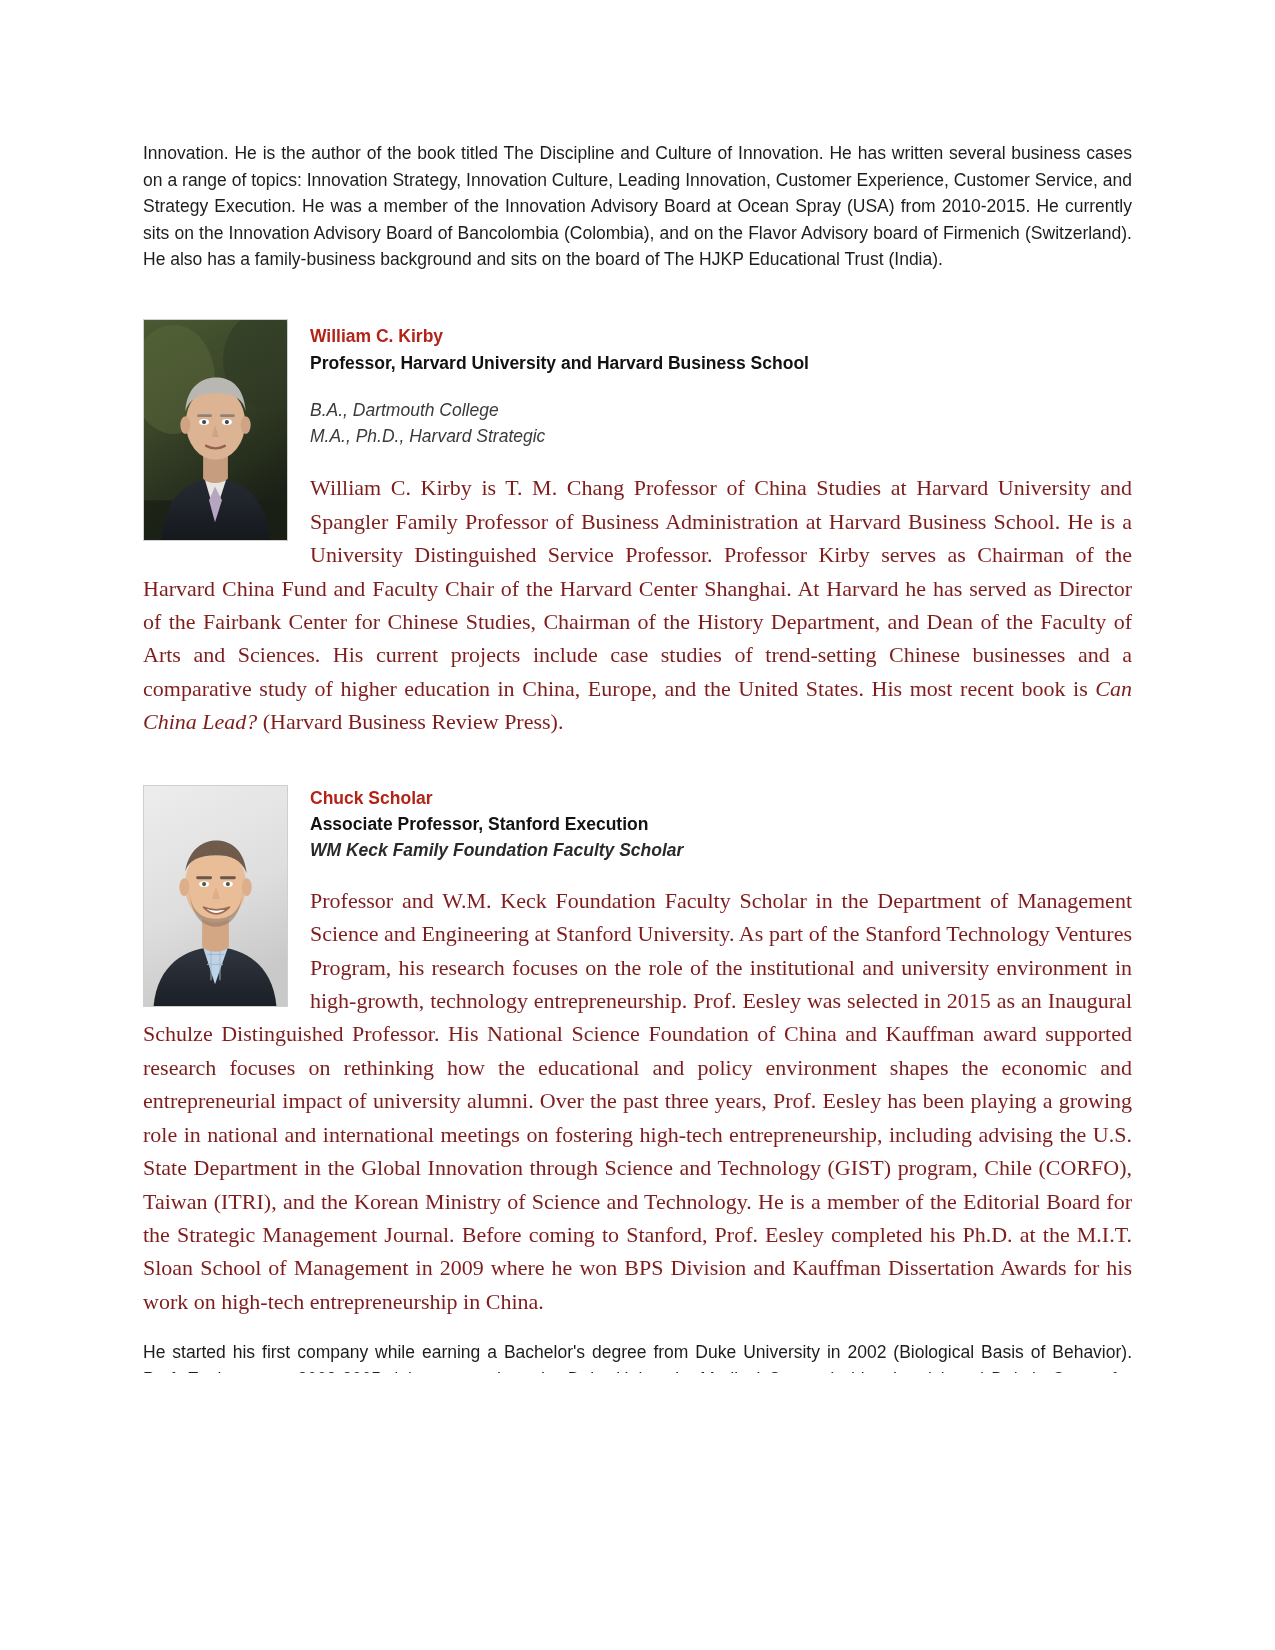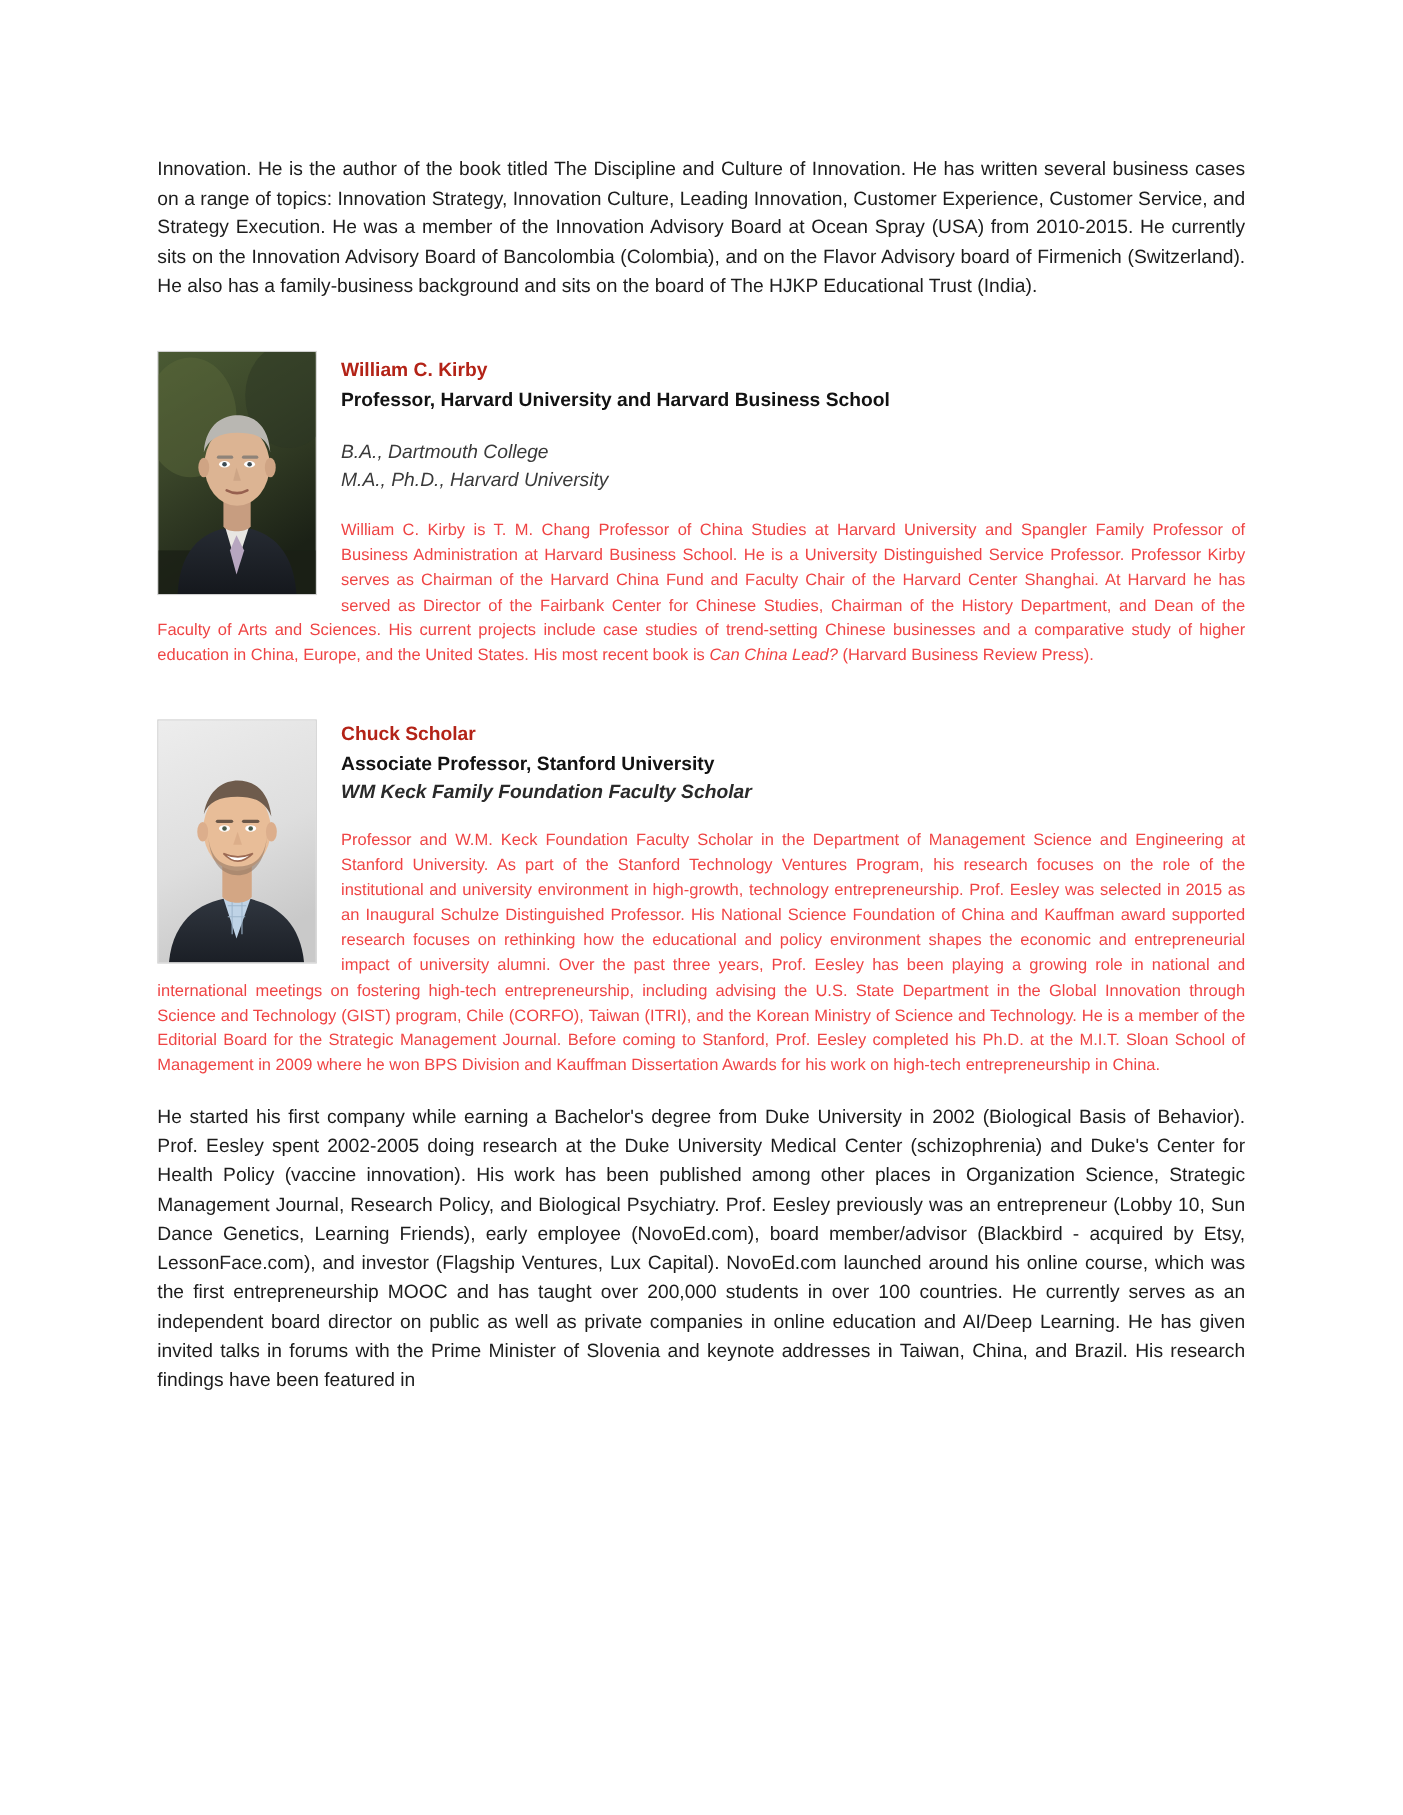--- a/index.html
+++ b/index.html
@@ -80,25 +80,26 @@
   }
   .bio-edu {
     font-size: 17.5px;
     font-style: italic;
     line-height: 1.5;
     margin: 22px 0 0 0;
     color: #3a3a3a;
     padding-left: 20px;
   }
   .bio-text {
-    font-size: 15px;
+    font-size: 22px;
     line-height: 1.52;
     text-align: justify;
     margin: 22px 0 0 0;
-    color: #ef4444;
+    color: #7f1d1d;
+    font-family: Liberation Serif, serif;
   }
   .bio-head-wrap { padding-top: 6px; }
   .bio-head-wrap.eesley { padding-top: 2px; }
   em.ital { font-style: italic; }
   .para-after {
     margin-top: 21px;
   }
 </style>
 </head>
 <body>
@@ -153,21 +154,21 @@
 
         <path d="M63 127 Q72.5 132 82 127" stroke="#96604f" stroke-width="2.4" fill="none" stroke-linecap="round"></path>
       </svg>
     </div>
 
     <div class="bio-head-wrap">
       <p class="bio-name">William C. Kirby</p>
       <p class="bio-title">Professor, Harvard University and Harvard Business School</p>
       <p class="bio-edu">
         <span>B.A., Dartmouth College</span><br>
-        <span>M.A., Ph.D., Harvard University</span>
+        <span>M.A., Ph.D., Harvard Strategic</span>
       </p>
       <p class="bio-text"><span>William C. Kirby is T. M. Chang Professor of China Studies at Harvard University and Spangler Family Professor of Business Administration at Harvard Business School. He is a University Distinguished Service Professor.   Professor Kirby serves as Chairman of the Harvard China Fund and Faculty Chair of the Harvard Center Shanghai. At Harvard he has served as Director of the Fairbank Center for Chinese Studies, Chairman of the History Department, and Dean of the Faculty of Arts and Sciences. His current projects include case studies of trend-setting Chinese businesses and a comparative study of higher education in China, Europe, and the United States. His most recent book is </span><em class="ital">Can China Lead?</em><span> (Harvard Business Review Press).</span></p>
     </div>
   </div>
 
   <div class="bio-block">
     <div class="portrait eesley">
       <svg viewBox="0 0 145 222" preserveAspectRatio="xMidYMid slice" aria-hidden="true">
         <defs>
           <linearGradient id="bge" x1="0" y1="0" x2="0.3" y2="1">
@@ -207,21 +208,21 @@
         <circle cx="85" cy="99" r="2.1" fill="#4a5b4a"></circle>
 
         <path d="M73 102 L69 114 L77 114 Z" fill="#d9ab87" opacity="0.85"></path>
 
         <path d="M60 122 Q73 136 87 122 Q73 128 60 122 Z" fill="#ffffff" stroke="#9c6a53" stroke-width="1.6"></path>
       </svg>
     </div>
 
     <div class="bio-head-wrap eesley">
       <p class="bio-name">Chuck Scholar</p>
-      <p class="bio-title">Associate Professor, Stanford University</p>
+      <p class="bio-title">Associate Professor, Stanford Execution</p>
       <p class="bio-subtitle">WM Keck Family Foundation Faculty Scholar</p>
       <p class="bio-text">Professor and W.M. Keck Foundation Faculty Scholar in the Department of Management Science and Engineering at Stanford University. As part of the Stanford Technology Ventures Program, his research focuses on the role of the institutional and university environment in high-growth, technology entrepreneurship. Prof. Eesley was selected in 2015 as an Inaugural Schulze Distinguished Professor. His National Science Foundation of China and Kauffman award supported research focuses on rethinking how the educational and policy environment shapes the economic and entrepreneurial impact of university alumni. Over the past three years, Prof. Eesley has been playing a growing role in national and international meetings on fostering high-tech entrepreneurship, including advising the U.S. State Department in the Global Innovation through Science and Technology (GIST) program, Chile (CORFO), Taiwan (ITRI), and the Korean Ministry of Science and Technology. He is a member of the Editorial Board for the Strategic Management Journal. Before coming to Stanford, Prof. Eesley completed his Ph.D. at the M.I.T. Sloan School of Management in 2009 where he won BPS Division and Kauffman Dissertation Awards for his work on high-tech entrepreneurship in China.</p>
     </div>
   </div>
 
   <p class="para para-after">He started his first company while earning a Bachelor's degree from Duke University in 2002 (Biological Basis of Behavior). Prof. Eesley spent 2002-2005 doing research at the Duke University Medical Center (schizophrenia) and Duke's Center for Health Policy (vaccine innovation). His work has been published among other places in Organization Science, Strategic Management Journal, Research Policy, and Biological Psychiatry. Prof. Eesley previously was an entrepreneur (Lobby 10, Sun Dance Genetics, Learning Friends), early employee (NovoEd.com), board member/advisor (Blackbird - acquired by Etsy, LessonFace.com), and investor (Flagship Ventures, Lux Capital). NovoEd.com launched around his online course, which was the first entrepreneurship MOOC and has taught over 200,000 students in over 100 countries. He currently serves as an independent board director on public as well as private companies in online education and AI/Deep Learning. He has given invited talks in forums with the Prime Minister of Slovenia and keynote addresses in Taiwan, China, and Brazil. His research findings have been featured in</p>
 
 </div>
 
 </body></html>

